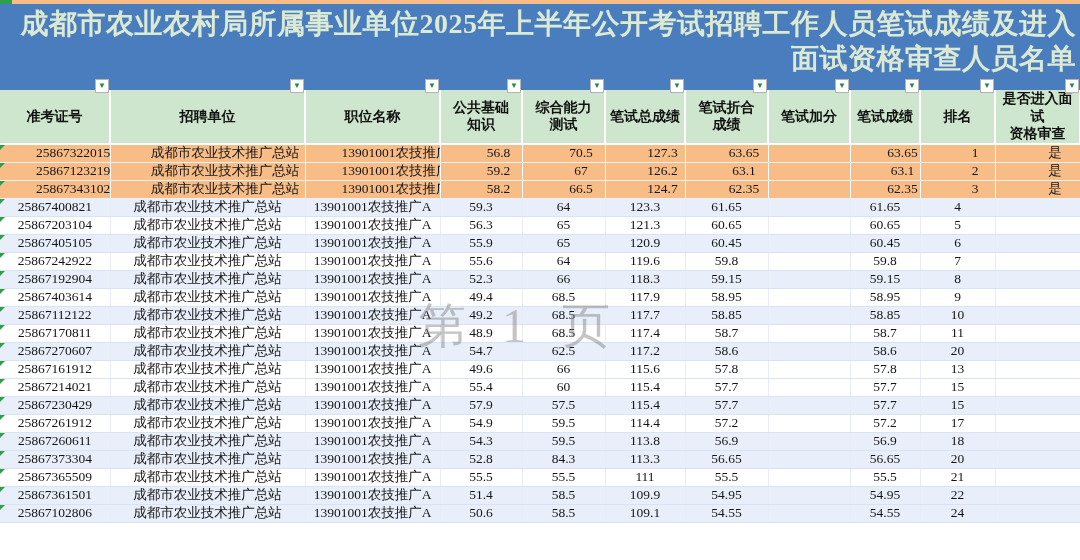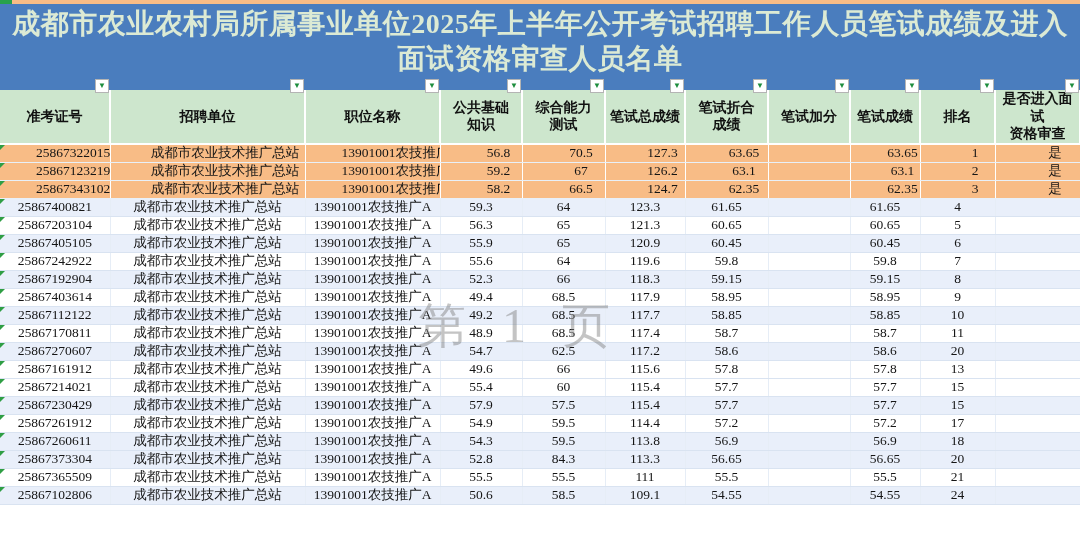--- a/index.html
+++ b/index.html
@@ -16,21 +16,21 @@
   
   .title-bar{
     background:#4a7dbe;
     height:86px;
     position:relative;
   }
   .title-text{
     color:#dcead4;
     font-size:28px;
     font-weight:bold;
-    text-align:center;
+    text-align:right;
     line-height:1.25;
     padding:2px 4px 0 4px;
     letter-spacing:0.5px;
   }
   .filter-btn{
     position:absolute;
     top:75px;
     width:14px;height:14px;
     background:#ffffff;
     border:1px solid #b4b4b4;
@@ -415,20 +415,33 @@
         <td>55.5</td>
         <td>55.5</td>
         <td>111</td>
         <td>55.5</td>
         <td></td>
         <td>55.5</td>
         <td>21</td>
         <td></td>
       </tr>
       <tr class="band">
+        <td><span class="corner"></span>25867361501</td>
+        <td>成都市农业技术推广总站</td>
+        <td>13901001农技推广A</td>
+        <td>51.4</td>
+        <td>58.5</td>
+        <td>109.9</td>
+        <td>54.95</td>
+        <td></td>
+        <td>54.95</td>
+        <td>22</td>
+        <td></td>
+      </tr>
+      <tr class="band">
         <td><span class="corner"></span>25867102806</td>
         <td>成都市农业技术推广总站</td>
         <td>13901001农技推广A</td>
         <td>50.6</td>
         <td>58.5</td>
         <td>109.1</td>
         <td>54.55</td>
         <td></td>
         <td>54.55</td>
         <td>24</td>

